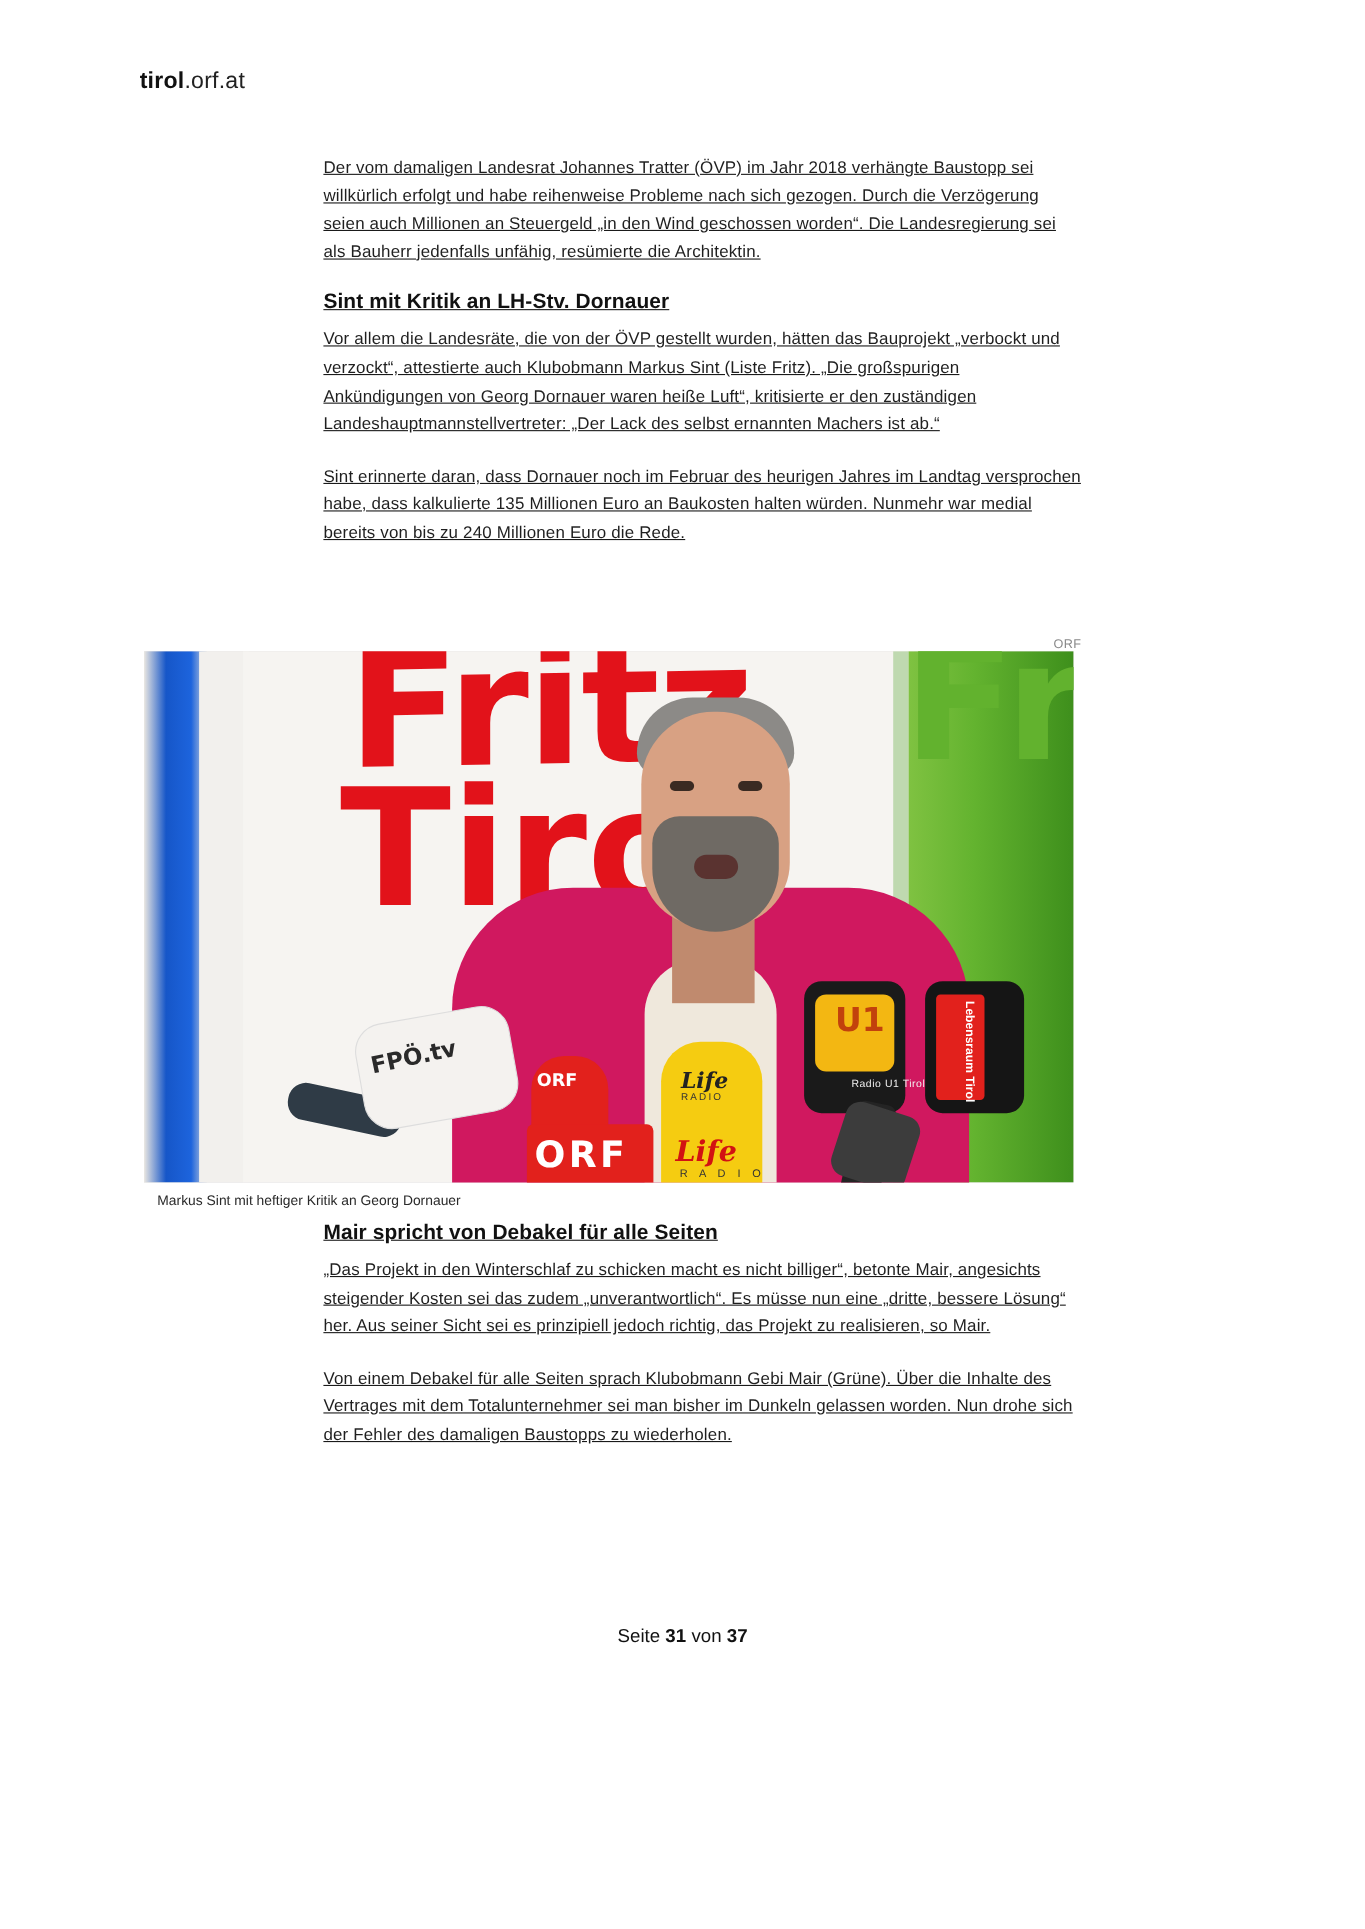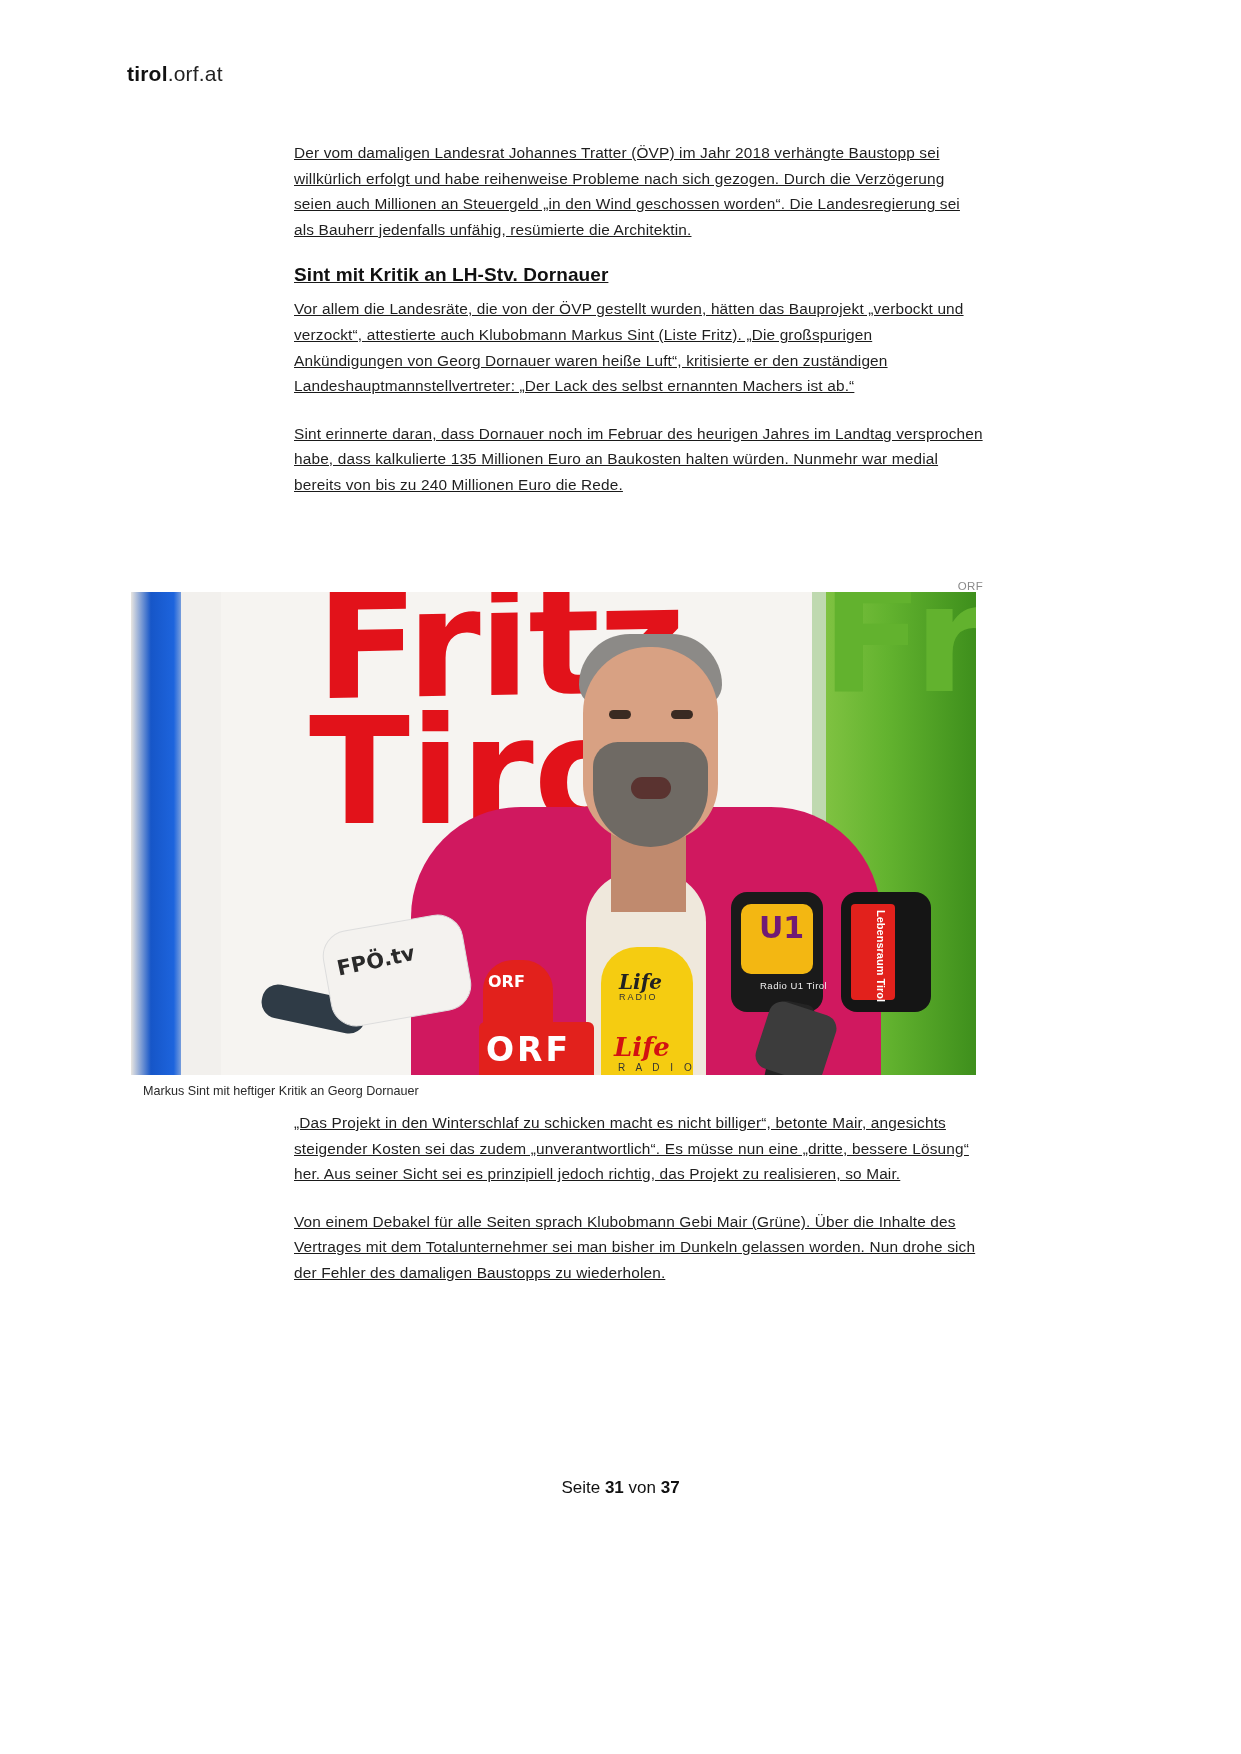--- a/index.html
+++ b/index.html
@@ -352,26 +352,26 @@
     left: 610px; top: 312px;
     width: 72px; height: 70px;
     background: #f3b712;
     border-radius: 10px;
   }
   .mic-u1-label {
     position: absolute;
     left: 628px; top: 318px;
     font-size: 30px;
     font-weight: bold;
-    color: #701a75;
+    color: #c2410c;
     font-family: "DejaVu Sans", sans-serif;
   }
   .mic-u1-sub {
     position: absolute;
-    left: 592px; top: 388px;
+    left: 606px; top: 388px;
     font-size: 9.5px;
     color: #f1f1f1;
     letter-spacing: 0.5px;
     padding-left: 37px;
   }
   .mic-u1-stick {
     position: absolute;
     left: 640px; top: 410px;
     width: 36px; height: 90px;
     background: #242424;
@@ -497,20 +497,21 @@
       <div class="mic-orf-big-label">ORF</div>
 
       <div class="mic-life-label2">Life</div>
       <div class="mic-life-sub2">R A D I O</div>
     </div>
 
     <div class="caption">Markus Sint mit heftiger Kritik an Georg Dornauer</div>
   </div>
 
   <div class="article" style="top:1110px;">
+    <h2 class="subhead">Mair spricht von Debakel für alle Seiten</h2>
     <p class="para">„Das Projekt in den Winterschlaf zu schicken macht es nicht billiger“, betonte Mair, angesichts steigender Kosten sei das zudem „unverantwortlich“. Es müsse nun eine „dritte, bessere Lösung“ her. Aus seiner Sicht sei es prinzipiell jedoch richtig, das Projekt zu realisieren, so Mair.</p>
     <p class="para">Von einem Debakel für alle Seiten sprach Klubobmann Gebi Mair (Grüne). Über die Inhalte des Vertrages mit dem Totalunternehmer sei man bisher im Dunkeln gelassen worden. Nun drohe sich der Fehler des damaligen Baustopps zu wiederholen.</p>
   </div>
 
   <div class="footer">
     <span>Seite</span>
     <span class="num">31</span>
     <span>von</span>
     <span class="num">37</span>
   </div>

